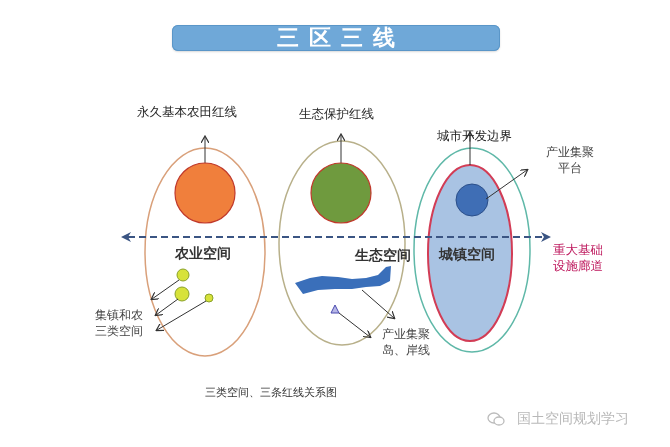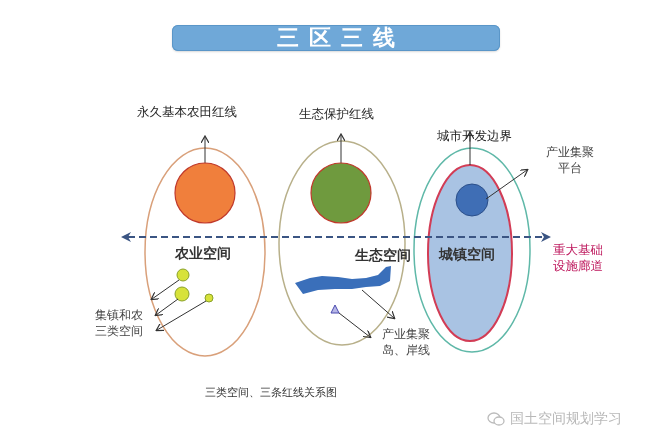--- a/index.html
+++ b/index.html
@@ -11,21 +11,21 @@
             display:flex; align-items:center; justify-content:center; }
   .banner-text { color:#fff; font-family:"DejaVu Sans", sans-serif; font-weight:bold;
                  font-size:22px; letter-spacing:10px; padding-left:10px; }
   .lbl { position:absolute; font-size:12.5px; color:#222; white-space:nowrap; }
   .side { position:absolute; font-size:12px; color:#444; line-height:16px; }
   .inside { position:absolute; font-family:Liberation Sans, sans-serif; font-weight:bold;
             font-size:14px; color:#333; white-space:nowrap; }
   .caption { position:absolute; left:0; width:542px; top:385px; text-align:center;
              font-family:"DejaVu Sans", sans-serif; font-size:11px; color:#333; }
   .wm { position:absolute; left:487px; top:410px; display:flex; align-items:center;
-        gap:5px; color:#b8b8b8; font-family:"DejaVu Sans", sans-serif; font-size:14px; }
+        gap:12px; color:#b8b8b8; font-family:"DejaVu Sans", sans-serif; font-size:14px; }
   svg.dia { position:absolute; left:0; top:0; }
 </style>
 </head>
 <body>
 
 <div class="banner">
   <span class="banner-text">三区三线</span>
 </div>
 
 <svg class="dia" width="670" height="447" viewBox="0 0 670 447">

